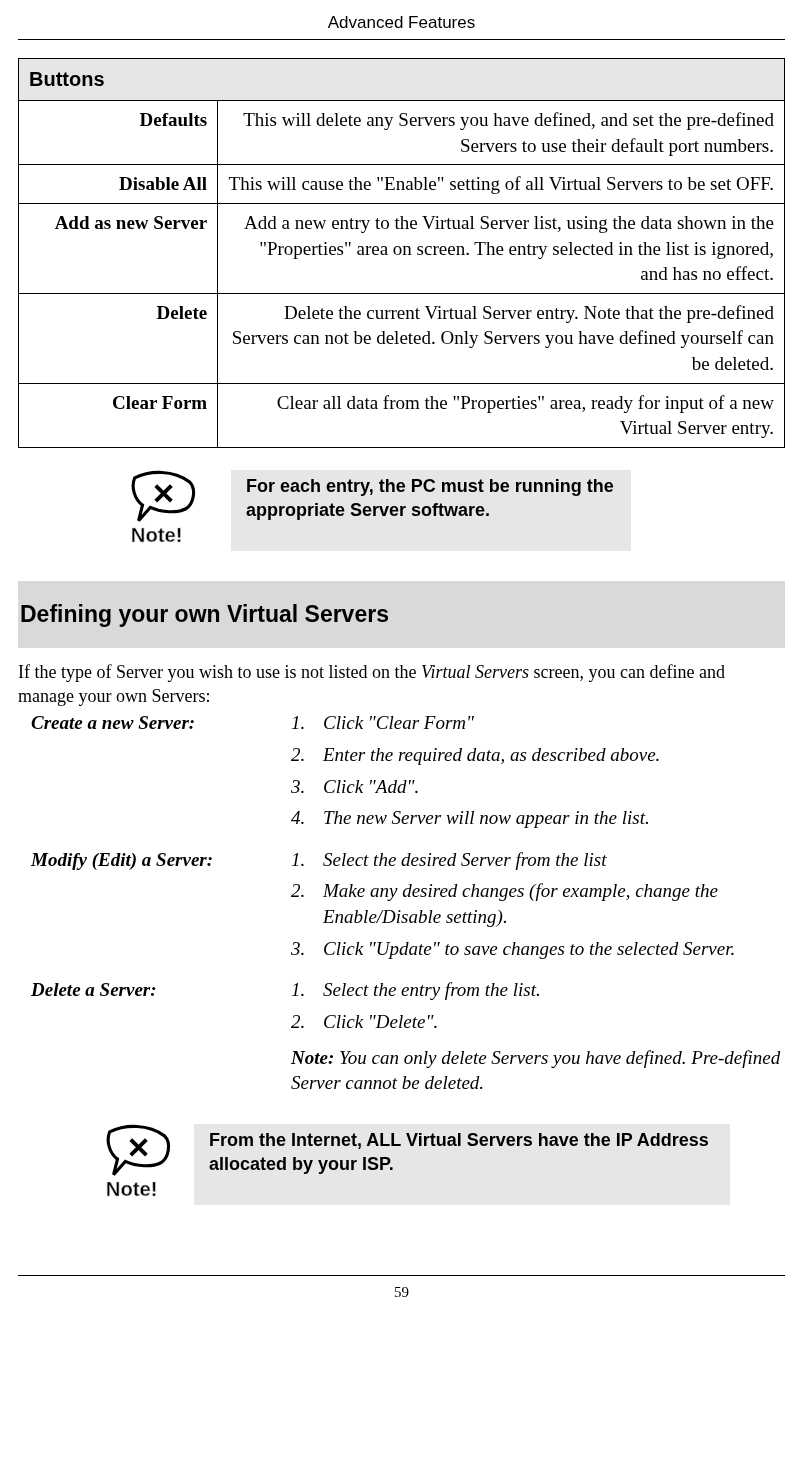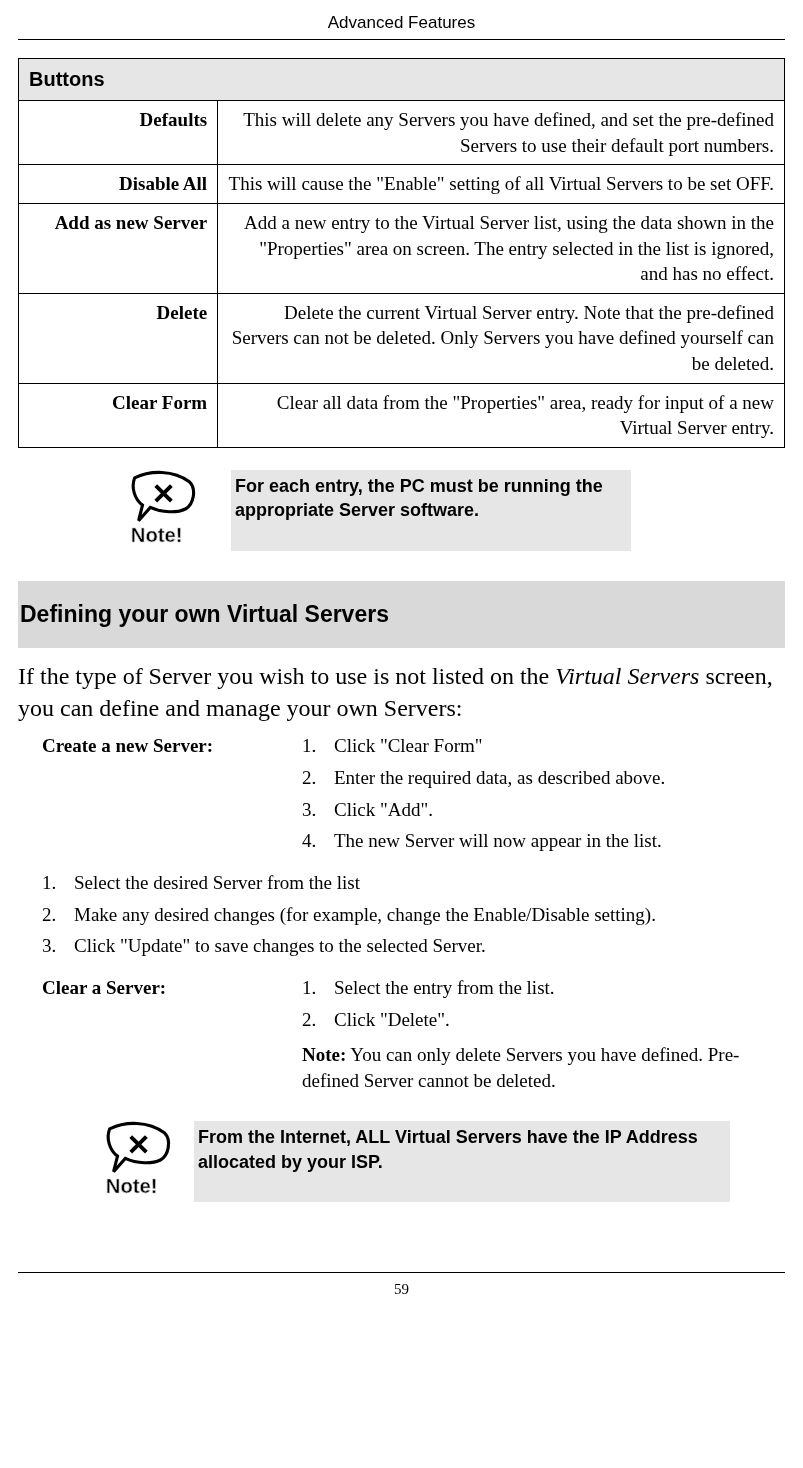--- a/index.html
+++ b/index.html
@@ -54,20 +54,21 @@
   }
   .note-icon {
     width: 78px;
     height: 78px;
     flex: 0 0 78px;
   }
   .note-icon svg { width: 100%; height: 100%; }
   .note-text-box {
     background: #e6e6e6;
     width: 400px;
+    padding-left: 11px;
   }
   .note-text-primary {
     font-family: Arial, Helvetica, sans-serif;
     font-weight: bold;
     font-size: 18px;
     padding: 4px 8px 4px 4px;
     line-height: 1.35;
   }
   .note-text-empty {
     height: 24px;
@@ -76,25 +77,25 @@
   }
   h2.section {
     font-family: Arial, Helvetica, sans-serif;
     font-size: 23px;
     font-weight: bold;
     background: #d9d9d9;
     padding: 18px 2px;
     margin-bottom: 12px;
   }
   p.intro {
-    font-size: 24px;
-    margin-bottom: 9px;
+    font-size: 18px;
+    margin-bottom: 2px;
   }
   .italic { font-style: italic; }
-  .steps-block { margin-left: 24px; }
+  .steps-block { margin-left: 13px; font-style: italic; }
   .steps-row { display: flex; align-items: flex-start; margin-bottom: 6px; }
   .steps-label {
     width: 260px;
     font-weight: bold;
     font-family: "Times New Roman", serif;
     font-size: 19px;
     flex-shrink: 0;
   }
   .steps-content { flex: 1; }
   ol.numbered {
@@ -194,40 +195,41 @@
           </li>
         <li>
             <span class="num">4.</span>
             <span>The new Server will now appear in the list.</span>
           </li>
       </ol>
     </div>
   </div>
 
   <div class="steps-row">
+    <div class="steps-label">Modify (Edit) a Server:</div>
     <div class="steps-content">
       <ol class="numbered">
         <li>
             <span class="num">1.</span>
             <span>Select the desired Server from the list</span>
           </li>
         <li>
             <span class="num">2.</span>
             <span>Make any desired changes (for example, change the Enable/Disable setting).</span>
           </li>
         <li>
             <span class="num">3.</span>
             <span>Click "Update" to save changes to the selected Server.</span>
           </li>
       </ol>
     </div>
   </div>
 
   <div class="steps-row">
-    <div class="steps-label">Clear a Server:</div>
+    <div class="steps-label">Delete a Server:</div>
     <div class="steps-content">
       <ol class="numbered">
         <li>
             <span class="num">1.</span>
             <span>Select the entry from the list.</span>
           </li>
         <li>
             <span class="num">2.</span>
             <span>Click "Delete".</span>
           </li>

